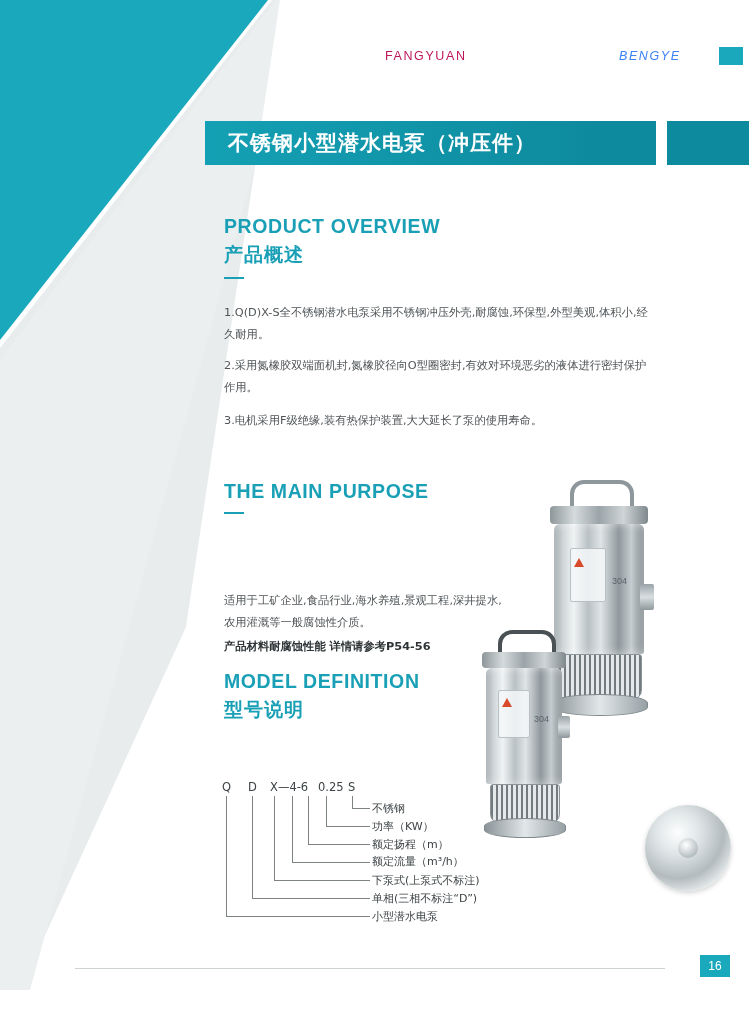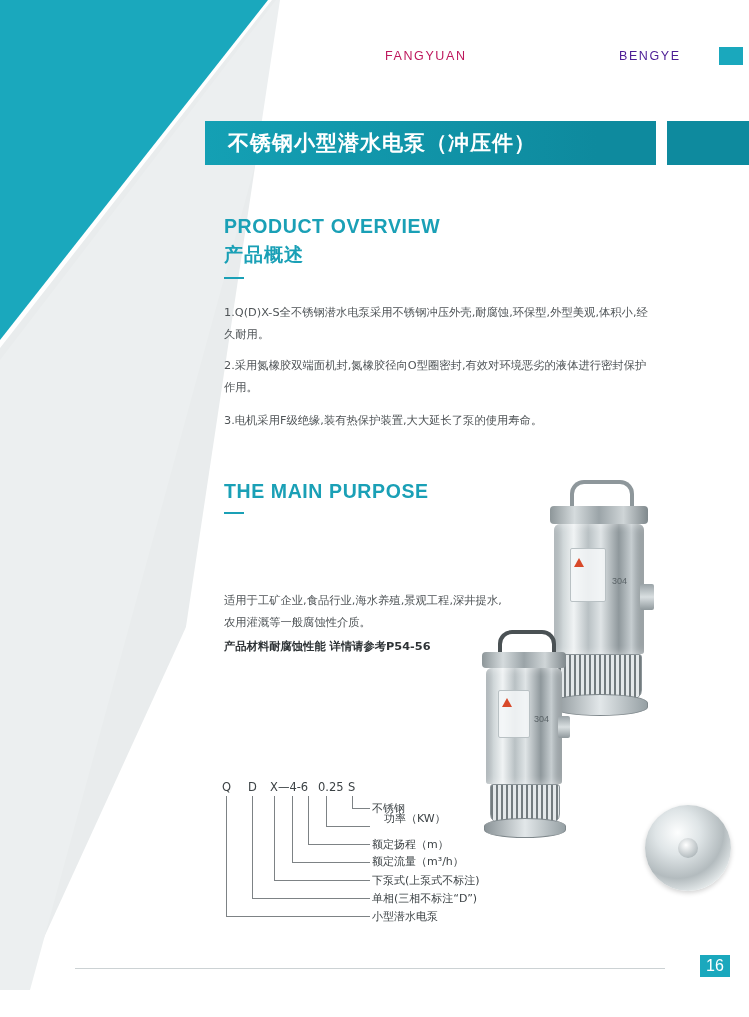--- a/index.html
+++ b/index.html
@@ -71,21 +71,22 @@
     font-size: 12.5px;
     letter-spacing: 1.6px;
     color: #be185d;
   }
   .brand-2 {
     position: absolute;
     left: 289px;
     top: 4px;
     font-size: 12.5px;
     letter-spacing: 1.6px;
-    color: #4c1d95;
+    color: #3b82f6;
+    font-style: italic;
   }
   .brand-sq {
     position: absolute;
     left: 389px;
     top: 2px;
     width: 24px;
     height: 18px;
     background: #1aa8bd;
   }
 
@@ -209,21 +210,21 @@
     background: #ccd2d4;
   }
   .page-num {
     position: absolute;
     left: 700px;
     top: 955px;
     width: 30px;
     height: 22px;
     background: #1aa8bd;
     color: #ffffff;
-    font-size: 16px;
+    font-size: 12px;
     text-align: center;
     line-height: 22px;
   }
 
   
   .photo-area {
     position: absolute;
     left: 460px;
     top: 470px;
     width: 289px;
@@ -353,37 +354,41 @@
   <div class="body-p" style="top:355px;">2.采用氮橡胶双端面机封,氮橡胶径向O型圈密封,有效对环境恶劣的液体进行密封保护作用。</div>
   <div class="body-p" style="top:410px;">3.电机采用F级绝缘,装有热保护装置,大大延长了泵的使用寿命。</div>
 
   <div class="sec" style="top:480px;">
     <div class="sec-en">THE MAIN PURPOSE</div>
     <div class="sec-rule"></div>
   </div>
   <div class="body-p" style="top:590px; width:278px;">适用于工矿企业,食品行业,海水养殖,景观工程,深井提水,农用灌溉等一般腐蚀性介质。</div>
   <div class="body-p bold" style="top:636px; width:278px;">产品材料耐腐蚀性能  详情请参考P54-56</div>
 
+  <div class="sec" style="top:670px;">
+    <div class="sec-en">MODEL  DEFINITION</div>
+    <div class="sec-cn">型号说明</div>
+  </div>
 
   <div class="model-box">
     <div class="code-row">
       <span style="left:6px;">Q</span>
       <span style="left:32px;">D</span>
       <span style="left:54px;">X—4-6</span>
       <span style="left:102px;">0.25</span>
       <span style="left:132px;">S</span>
     </div>
 
     <div class="vline" style="left:136px; top:16px; height:12px;"></div>
     <div class="hline" style="left:136px; top:28px; width:18px;"></div>
     <div class="lbl" style="left:156px; top:21px;">不锈钢</div>
 
     <div class="vline" style="left:110px; top:16px; height:30px;"></div>
     <div class="hline" style="left:110px; top:46px; width:44px;"></div>
-    <div class="lbl" style="left:156px; top:31px;margin-left:12px;">功率（KW）</div>
+    <div class="lbl" style="left:156px; top:39px;">功率（KW）</div>
 
     <div class="vline" style="left:92px; top:16px; height:48px;"></div>
     <div class="hline" style="left:92px; top:64px; width:62px;"></div>
     <div class="lbl" style="left:156px; top:57px;">额定扬程（m）</div>
 
     <div class="vline" style="left:76px; top:16px; height:66px;"></div>
     <div class="hline" style="left:76px; top:82px; width:78px;"></div>
     <div class="lbl" style="left:156px; top:74px;">额定流量（m³/h）</div>
 
     <div class="vline" style="left:58px; top:16px; height:84px;"></div>

